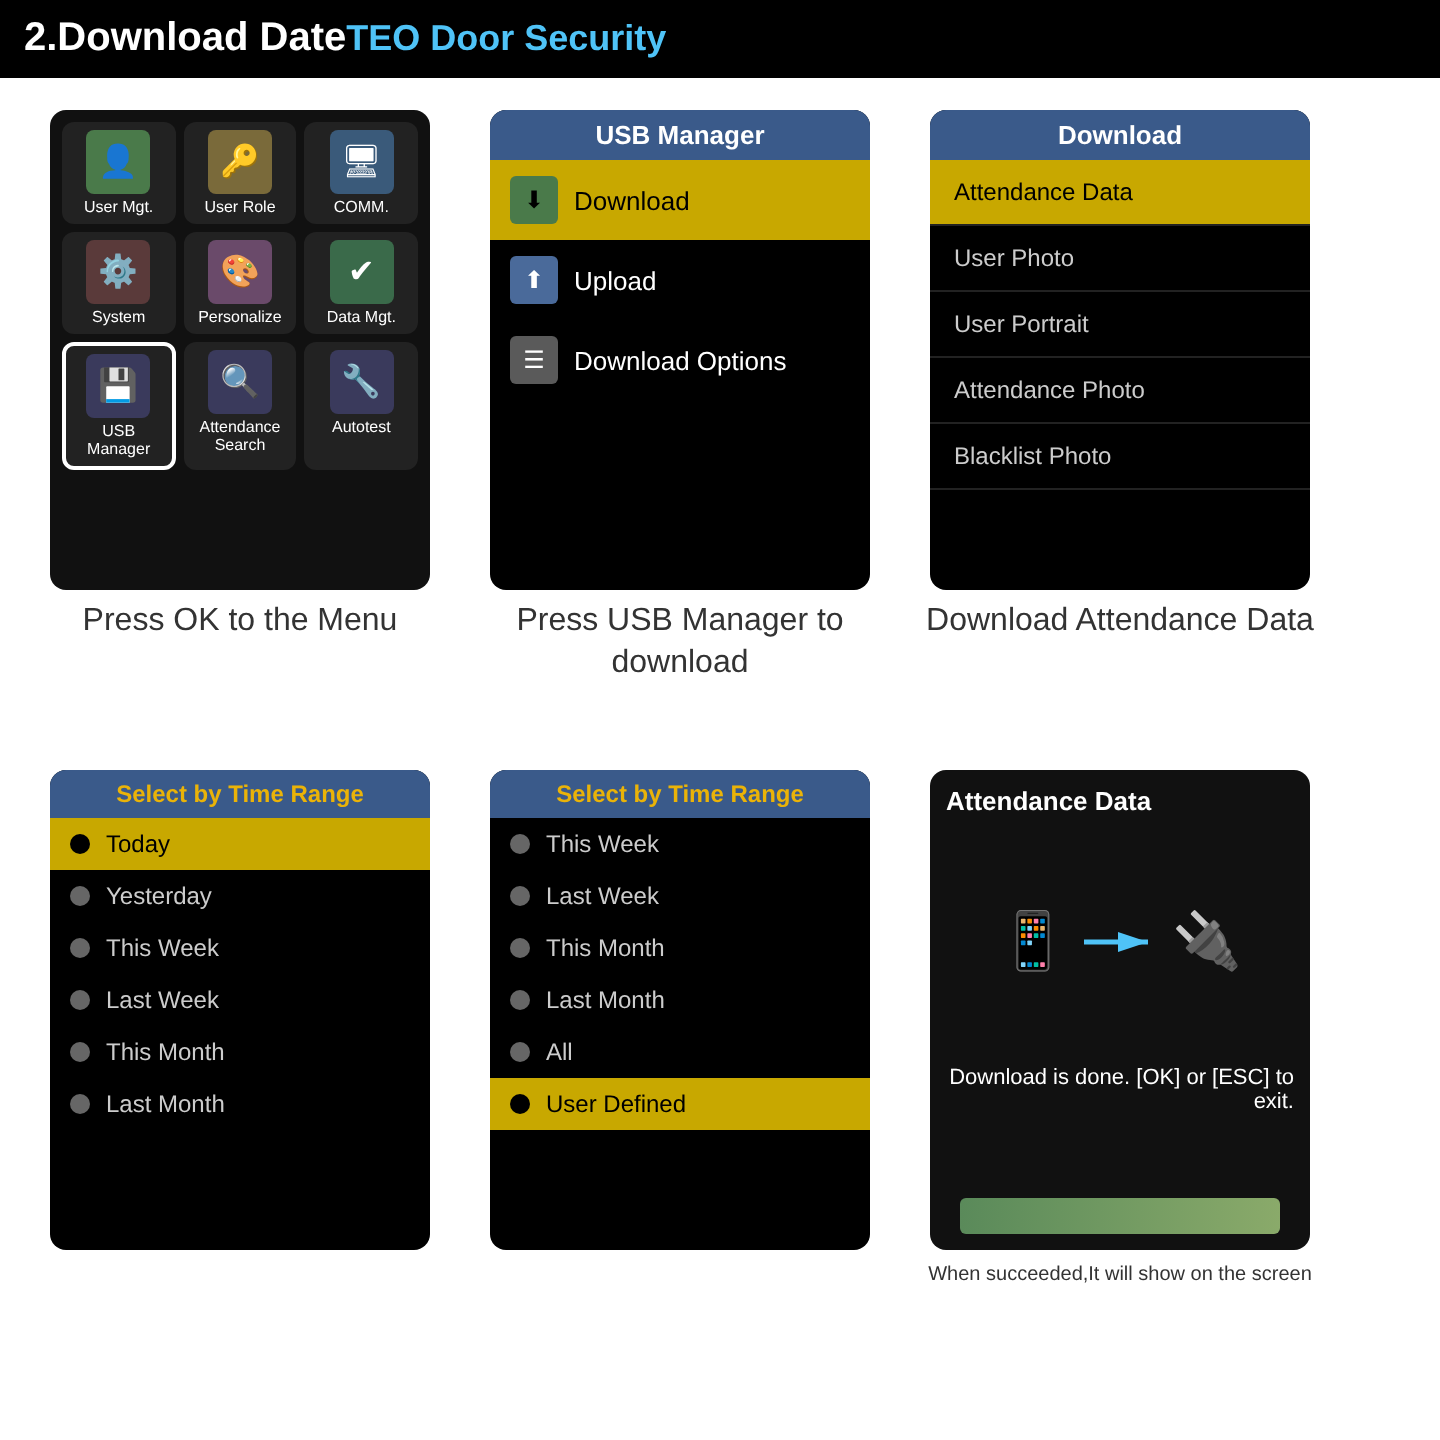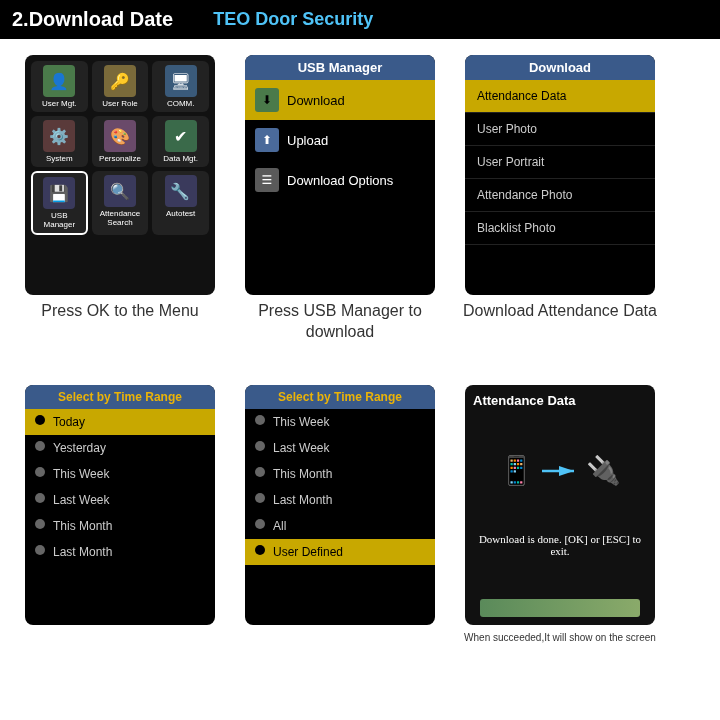--- a/index.html
+++ b/index.html
@@ -20,21 +20,20 @@
     }
     .page-header .title {
       color: #fff;
       font-size: 20px;
       font-weight: bold;
     }
     .page-header .brand {
       color: #4FC3F7;
       font-size: 18px;
       font-weight: bold;
-      margin-left: 40px;
     }
 
     .content {
       display: grid;
       grid-template-columns: 220px 220px 220px;
       grid-template-rows: 330px 330px;
       gap: 0;
       padding: 10px;
       background: #fff;
     }
@@ -168,21 +167,21 @@
     .tr-header {
       background: #3a5a8a;
       color: #eab308;
       text-align: center;
       padding: 5px;
       font-size: 12px;
       font-weight: bold;
     }
     .tr-item {
       display: flex;
-      align-items: flex-start;
+      align-items: center;
       padding: 6px 10px;
       color: #ccc;
       font-size: 12px;
       gap: 8px;
     }
     .tr-item.selected {
       background: #c8a800;
       color: #000;
     }
     .tr-dot {
@@ -225,22 +224,21 @@
     }
     .device-icon {
       font-size: 28px;
     }
     .usb-drive-icon {
       font-size: 28px;
     }
     .screen6-msg {
       color: #fff;
       font-size: 11px;
-      text-align: center;
-      font-family: Liberation Serif, serif;
+      text-align: right;
     }
     .progress-bar-outer {
       width: 160px;
       height: 18px;
       background: #333;
       border-radius: 3px;
       overflow: hidden;
       margin-top: 6px;
     }
     .progress-bar-inner {

